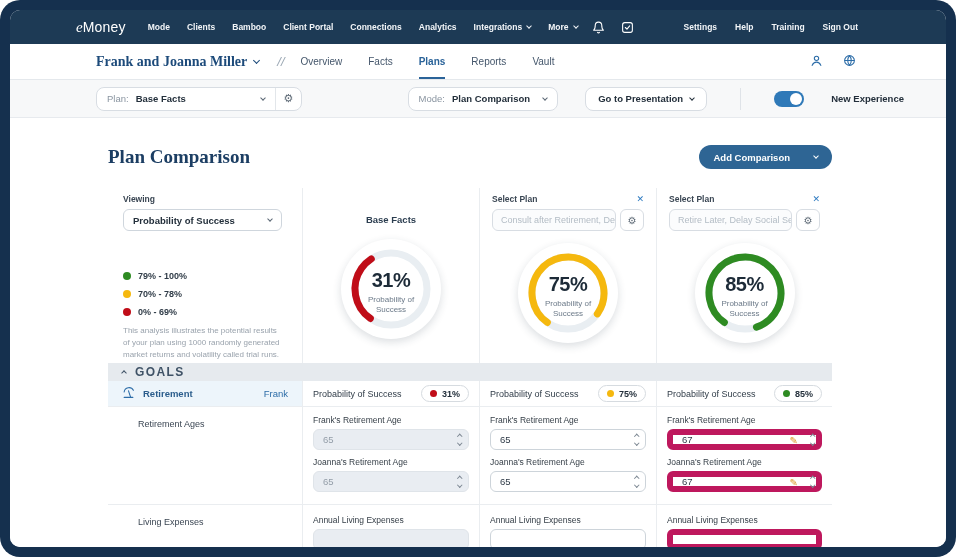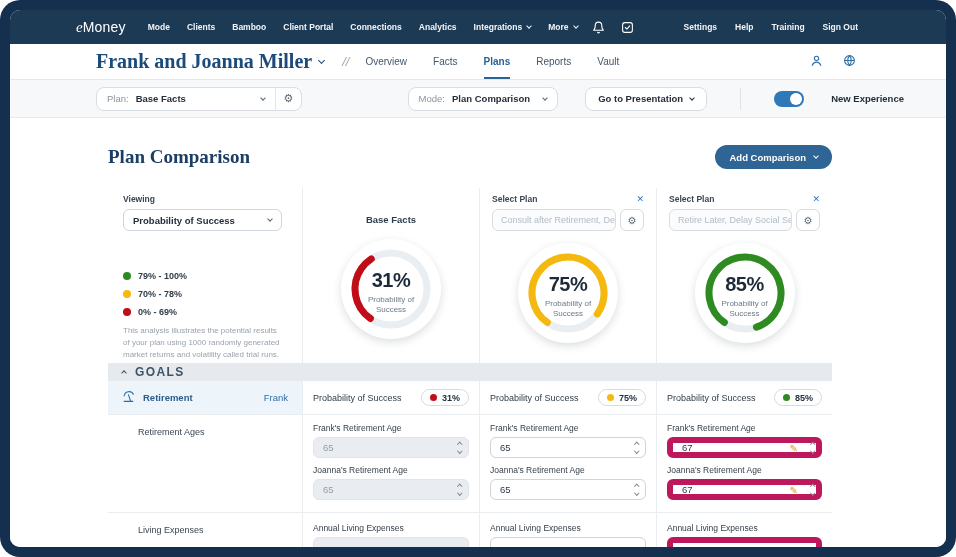--- a/index.html
+++ b/index.html
@@ -15,21 +15,21 @@
   .nav-items { display:flex; align-items:center; gap:17px; }
   .nav-item { font-size:8.5px; font-weight:bold; color:#f2f5f8; cursor:pointer; white-space:nowrap; display:flex; align-items:center; gap:5px; }
   .chev { display:inline-block; width:4px; height:4px; border-right:1.3px solid currentColor; border-bottom:1.3px solid currentColor; transform:rotate(45deg); margin-top:-2px; }
   .chev.up { transform:rotate(225deg); margin-top:2px; }
   .top-icons { display:flex; align-items:center; gap:16px; margin-left:14px; }
   .top-icon { cursor:pointer; display:flex; align-items:center; }
   .nav-right { margin-left:auto; display:flex; align-items:center; gap:18px; }
 
   
   .clientbar { height:36px; background:#fff; border-bottom:1px solid #e4e8ec; display:flex; align-items:stretch; padding:0 90px 0 86px; flex:none; }
-  .client-name { display:flex; align-items:center; gap:7px; font-family:"Liberation Serif","DejaVu Serif",serif; font-weight:bold; font-size:20px; color:#1c4a7a; cursor:pointer; }
+  .client-name { display:flex; align-items:center; gap:7px; font-family:"Liberation Serif","DejaVu Serif",serif; font-weight:bold; font-size:14px; color:#1c4a7a; cursor:pointer; }
   .client-name .chev { border-color:#1c4a7a; width:5px; height:5px; }
   .crumb-sep { display:flex; align-items:center; font-size:13px; color:#9aa7b3; margin:0 16px 0 18px; font-style:italic; }
   .tabs { display:flex; align-items:stretch; gap:26px; }
   .tab { display:flex; align-items:center; font-size:10px; color:#44566b; cursor:pointer; border-bottom:2px solid transparent; padding-top:2px; }
   .tab.active { color:#2a6399; font-weight:bold; border-bottom-color:#2a6399; }
   .client-icons { margin-left:auto; display:flex; align-items:center; gap:20px; }
 
   
   .toolbar { height:38px; background:#f7f8f9; border-bottom:1px solid #e7eaee; display:flex; align-items:center; padding:0 42px 0 86px; flex:none; }
   .ctrl-group { display:flex; align-items:stretch; height:24px; background:#fff; border:1px solid #d8dde3; border-radius:8px; overflow:hidden; }
@@ -45,21 +45,21 @@
   .vsep { width:1px; height:22px; background:#dfe3e8; margin:0 6px; }
   .toggle { width:30px; height:16px; border-radius:9px; background:#2f79b8; position:relative; cursor:pointer; flex:none; }
   .toggle .knob { position:absolute; right:2px; top:2px; width:12px; height:12px; border-radius:50%; background:#fff; }
   .toggle-label { font-size:9.5px; color:#232f3b; font-weight:bold;text-align:center; }
 
   
   .content { flex:1; background:#fff; overflow:hidden; }
   .page { width:724px; margin-left:98px; }
   .title-row { margin-top:24px; display:flex; align-items:center; justify-content:space-between; height:30px; }
   .page-title { font-family:"Liberation Serif","DejaVu Serif",serif; font-weight:bold; font-size:19px; color:#1c3e63; }
-  .btn-primary { height:24px; display:flex; align-items:center; gap:8px; background:#2e6594; border:none; border-radius:13px; padding:0 14px; font-size:9.5px; font-weight:bold; color:#fff; cursor:pointer; }
+  .btn-primary { height:24px; display:flex; align-items:center; gap:24px; background:#2e6594; border:none; border-radius:13px; padding:0 14px; font-size:9.5px; font-weight:bold; color:#fff; cursor:pointer; }
   .btn-primary .chev { color:#fff; }
 
   .cgrid { display:grid; grid-template-columns:194px 177px 177px 176px; }
   .cgrid > .cell { border-left:1px solid #eaedf0; }
   .cgrid > .cell:first-child { border-left:none; }
 
   .header-grid { margin-top:16px; height:175px; }
   .hcol1 { padding:6px 20px 0 15px; }
   .field-label { font-size:8.5px; font-weight:bold; color:#3a4653; margin-bottom:5px; }
   .select { height:22px; background:#fff; border:1px solid #cfd6dd; border-radius:6px; display:flex; align-items:center; padding:0 9px; font-size:9.5px; color:#232f3b; font-weight:bold; cursor:pointer; }
@@ -83,21 +83,21 @@
   .gauge svg { position:absolute; left:0; top:0; }
   .gauge-inner { position:absolute; inset:0; display:flex; flex-direction:column; align-items:center; justify-content:center; padding-top:6px; }
   .gauge-val { font-size:20px; font-weight:bold; color:#1d2b38; letter-spacing:-.5px; }
   .gauge-lab { margin-top:3px; font-size:8px; color:#6c7a89; text-align:center; width:58px; line-height:1.3; }
 
   .goals-band { margin-top:0; height:18px; background:#e6eaee; display:flex; align-items:center; gap:9px; padding-left:14px; }
   .goals-band .chev { color:#3f5266; }
   .goals-title { font-size:12px; font-weight:bold; letter-spacing:1.4px; color:#3f5266; }
 
   .row { border-bottom:1px solid #eaedf0; }
-  .ret-row { height:34px; }
+  .ret-row { height:26px; }
   .ret-cell { background:#edf5fb; display:flex; align-items:center; padding:0 14px; gap:8px; }
   .ret-label { font-size:9.5px; font-weight:bold; color:#2b5d8c; }
   .hide-link { margin-left:auto; font-size:9.5px; color:#2d6da8; cursor:pointer; }
   .metric-cell { display:flex; align-items:center; justify-content:space-between; padding:0 10px; }
   .metric-name { font-size:9px; color:#303c48; }
   .badge { display:flex; align-items:center; gap:5px; background:#fff; border:1px solid #d6dbe0; border-radius:11px; padding:2.5px 8px; font-size:9px; font-weight:bold; color:#232f3b; }
   .badge .dot { width:7px; height:7px; }
 
   .ages-row { height:98px; }
   .label-cell { padding:12px 10px 0 30px; font-size:9px; color:#3c4754; }

